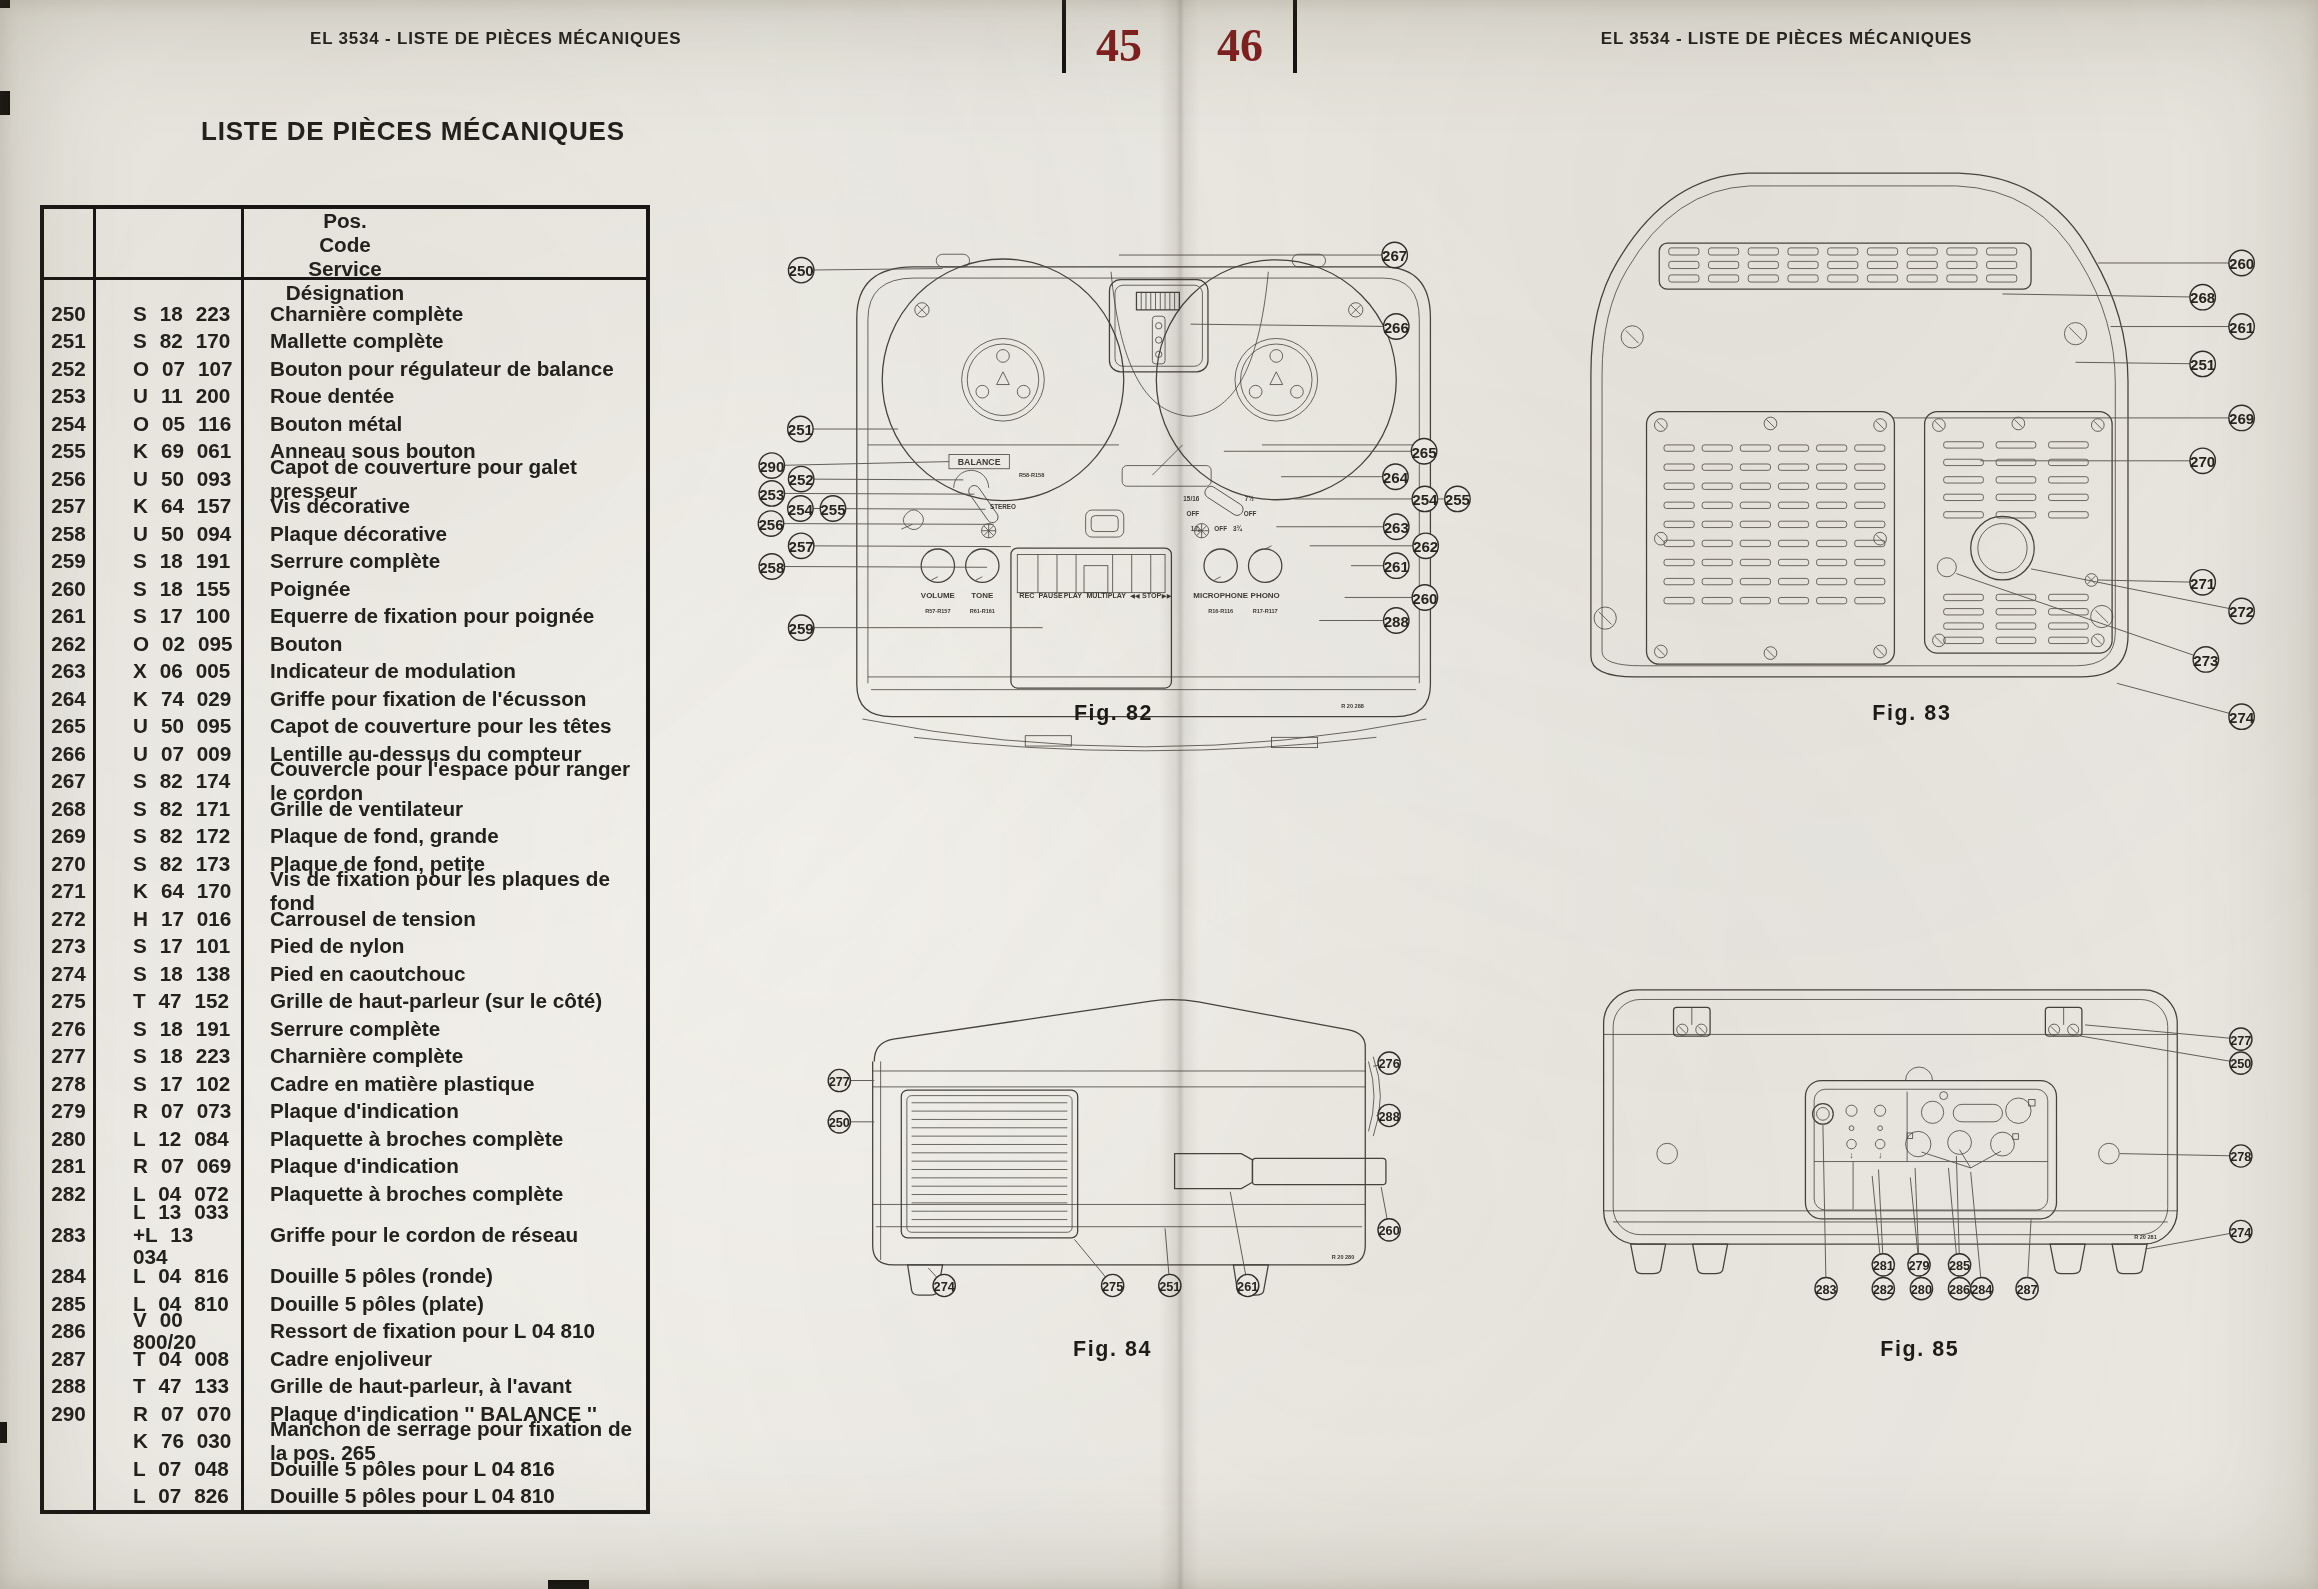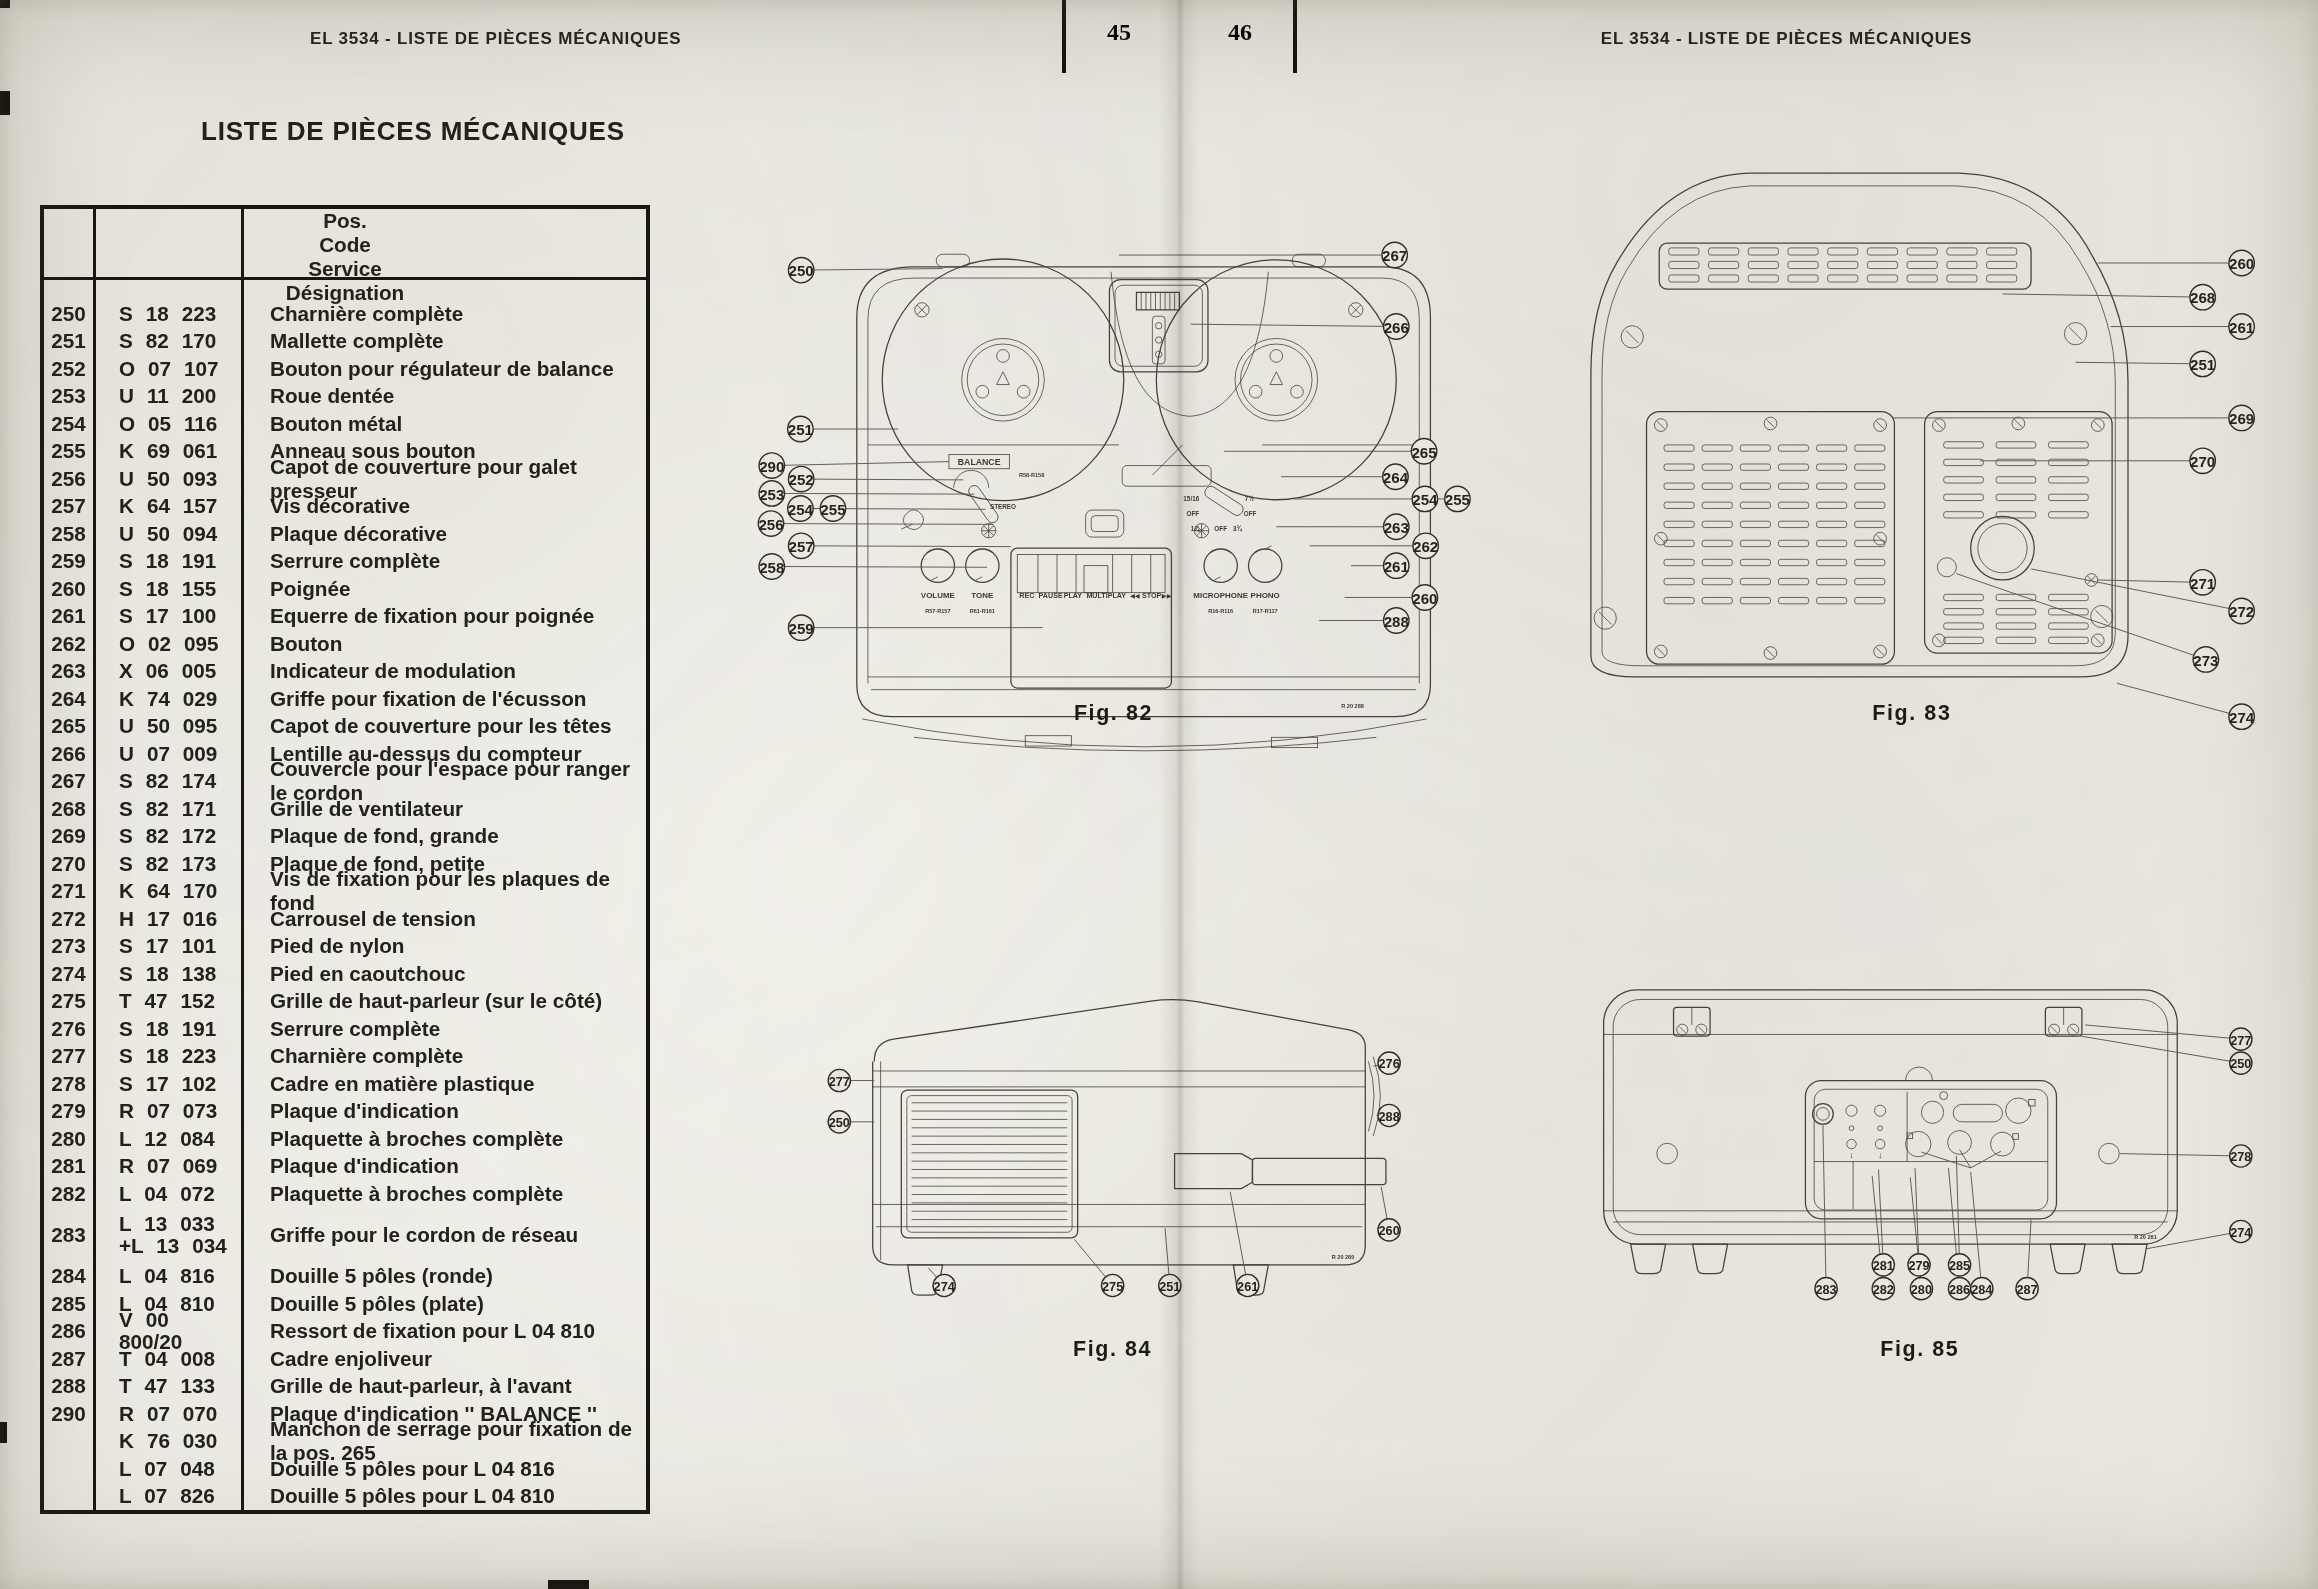--- a/index.html
+++ b/index.html
@@ -16,36 +16,36 @@
   }
   .vignette{position:absolute;inset:0;pointer-events:none;
     box-shadow:inset 0 0 127px rgba(95,85,60,0.28), inset 0 0 20.7px rgba(95,85,60,0.18);}
   .crease{position:absolute;top:0;bottom:0;left:1159px;width:41px;pointer-events:none;
     background:linear-gradient(90deg, rgba(60,52,40,0) 0%, rgba(60,52,40,0.10) 42%, rgba(40,35,25,0.20) 52%, rgba(60,52,40,0.08) 62%, rgba(60,52,40,0) 100%);}
   .hdr-title{position:absolute;top:29px;font-weight:bold;font-size:17px;letter-spacing:0.8px;white-space:nowrap;}
   .hdr-title.left{left:310px;}
   .hdr-title.right{left:1564px;width:445px;text-align:center;}
   .hdr-rule{position:absolute;top:0;height:73px;width:4px;background:#141210;}
   .pageno{position:absolute;top:19px;width:64px;text-align:center;
-    font-family:"Liberation Serif","DejaVu Serif",serif;font-weight:bold;font-size:24px;color:#000000;}
+    font-family:"Liberation Serif","DejaVu Serif",serif;font-weight:bold;font-size:46px;color:#7f1d1d;}
   .section-title{position:absolute;left:163px;top:116px;font-weight:bold;font-size:26px;letter-spacing:0.8px;margin-left:38px;}
   
   .ptable{position:absolute;left:40px;top:205px;width:610px;height:1309px;
     border:4.8px solid #191713;box-sizing:border-box;font-weight:bold;font-size:20.7px;}
   .ptable .vline{position:absolute;top:0;bottom:0;width:3.2px;background:#191713;}
   .ptable .hline{position:absolute;left:0;right:0;height:3.2px;background:#191713;}
   .thead{position:absolute;left:0;right:0;top:0;height:68px;display:flex;align-items:center;flex-direction:column;}
   .th-pos{width:49px;text-align:center;}
   .th-code{width:120px;text-align:center;}
   .th-des{flex:1;text-align:center;}
   .tbody{position:absolute;left:0;right:0;top:72px;bottom:0;padding-top:19px;}
   .trow{display:flex;align-items:center;height:27.5px;}
   .trow.tall{height:55px;}
   .c-pos{width:49px;text-align:center;flex:none;}
-  .c-code{width:141px;flex:none;padding-left:26px;box-sizing:border-box;word-spacing:7.2px;
+  .c-code{width:141px;flex:none;padding-left:40px;box-sizing:border-box;word-spacing:7.2px;
     white-space:pre-line;line-height:1.08;}
   .c-des{flex:1;padding-left:36px;}
   
   svg.figs{position:absolute;left:0;top:0;}
   svg .d{fill:none;stroke:#45423b;stroke-width:1.6px;}
   svg .t{fill:none;stroke:#45423b;stroke-width:1px;}
   svg .slot{fill:none;stroke:#4a473f;stroke-width:1px;}
   svg .leader{fill:none;stroke:#5b5850;stroke-width:1.2px;}
   svg .co{fill:#e9e7e0;stroke:#302e28;stroke-width:1.8px;}
   svg .co-num{fill:#26241d;stroke:none;font-weight:700;font-family:"Liberation Sans","DejaVu Sans",sans-serif;}

